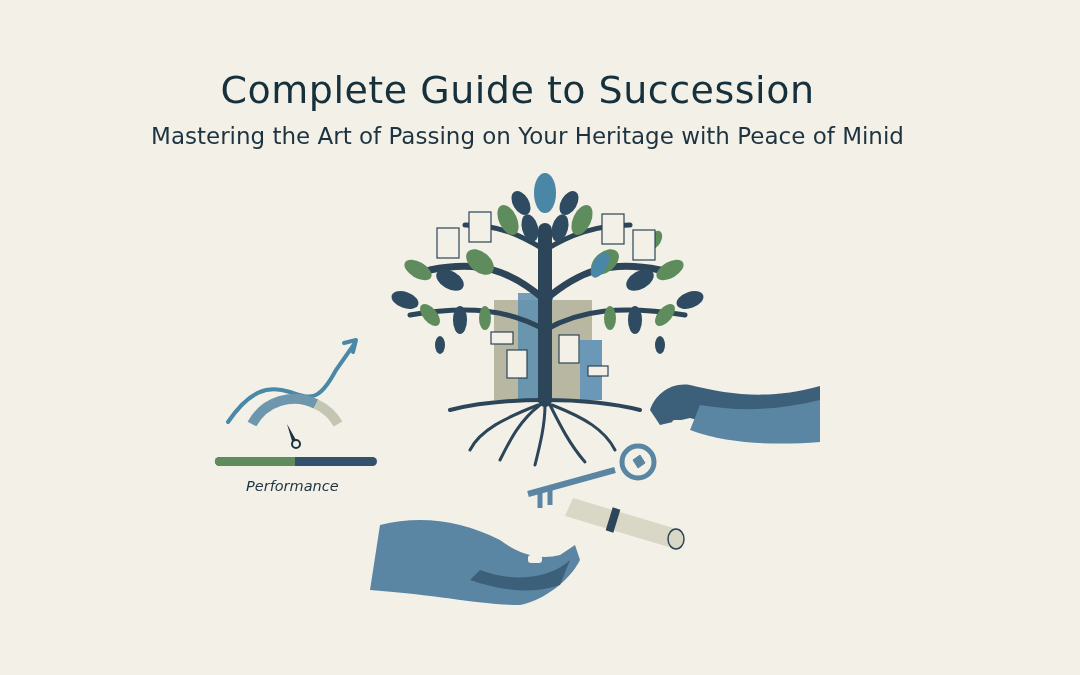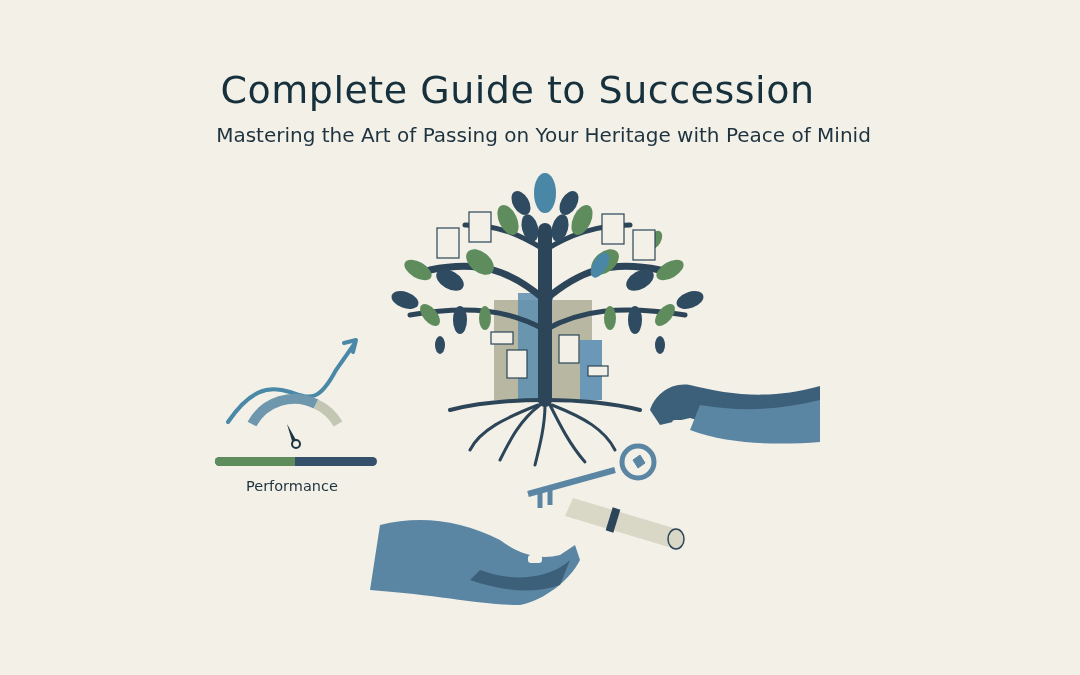--- a/index.html
+++ b/index.html
@@ -1,20 +1,20 @@
 <!DOCTYPE html>
 <html><head>
 <meta charset="utf-8">
 <style>
   html,body{margin:0;padding:0;}
   body{width:1080px;height:675px;background:#f3f0e7;overflow:hidden;position:relative;font-family:"DejaVu Sans","Liberation Sans",sans-serif;}
   .title{position:absolute;left:0;width:1035px;top:68px;text-align:center;font-size:38px;font-weight:normal;color:#16303c;letter-spacing:0.5px;}
-  .subtitle{position:absolute;left:16px;width:1055px;top:123px;text-align:center;font-size:20px;color:#1e3340;}
+  .subtitle{position:absolute;left:0;width:1055px;top:123px;text-align:center;font-size:23px;color:#1e3340;}
   .art{position:absolute;left:0;top:0;}
-  .perf-label{position:absolute;left:246px;top:478px;font-size:14.5px;color:#1e3340;}
+  .perf-label{position:absolute;left:246px;top:478px;font-size:14.5px;color:#1e3340;font-style:italic;}
 </style>
 </head>
 <body>
 
 <div class="title">Complete Guide to Succession</div>
 <div class="subtitle">Mastering the Art of Passing on Your Heritage with Peace of Minid</div>
 
 <svg class="art" width="1080" height="675" viewBox="0 0 1080 675">
 
   <g>

